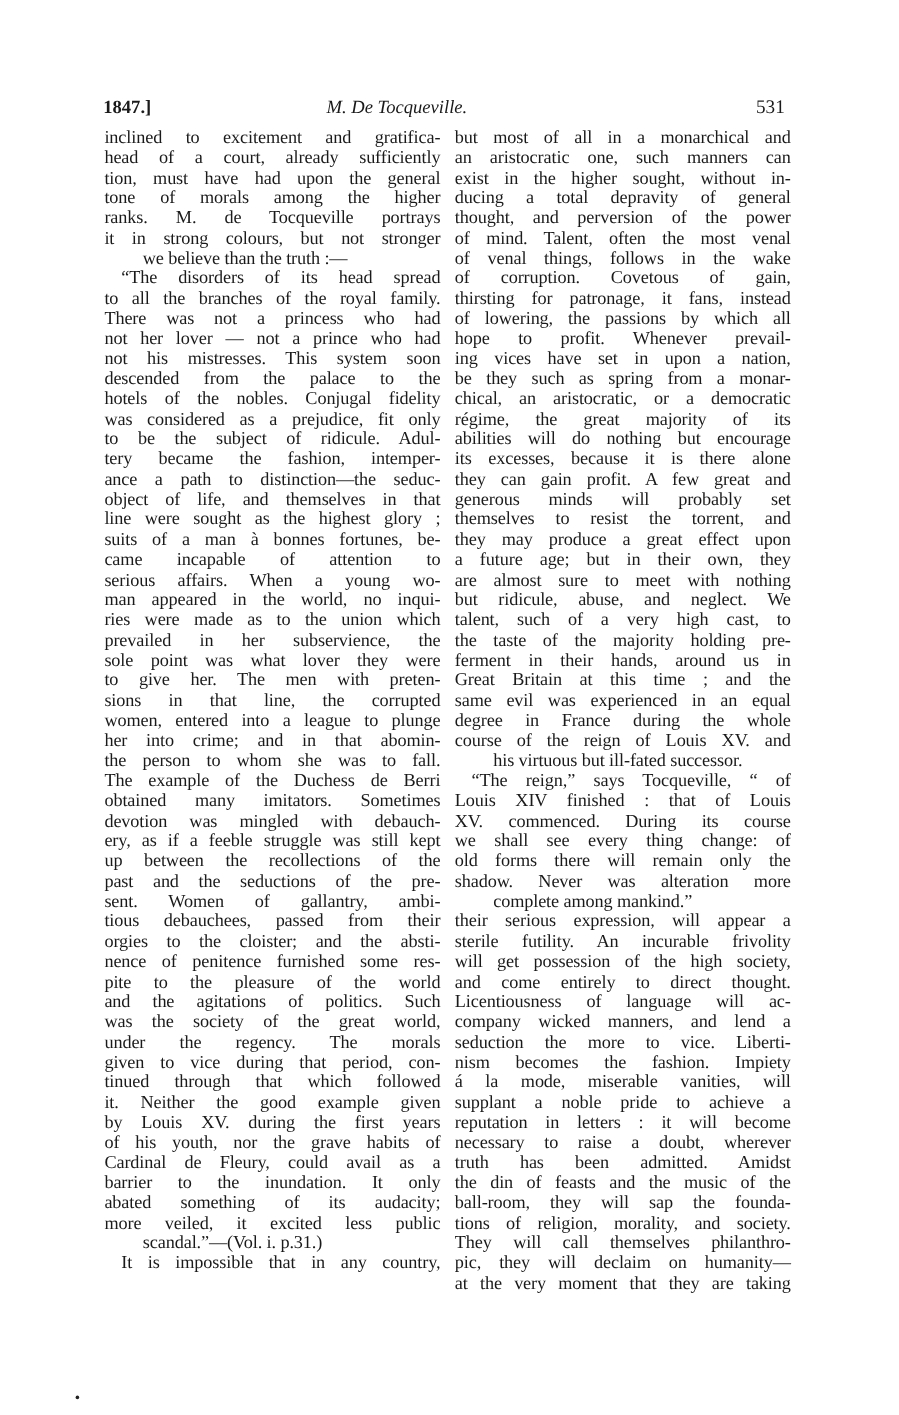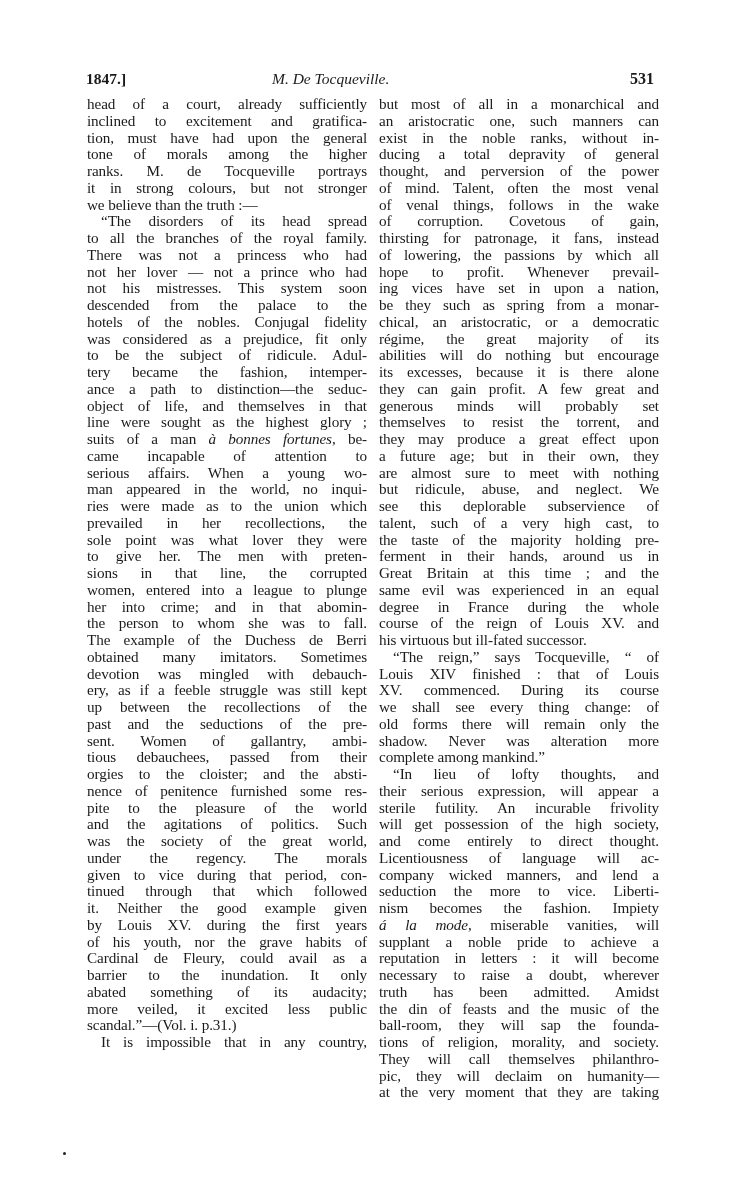--- a/index.html
+++ b/index.html
@@ -10,21 +10,21 @@
     body {
       width: 749px;
       height: 1179px;
       position: relative;
       overflow: hidden;
       font-family: "Liberation Serif", "DejaVu Serif", serif;
       color: #1a1a1a;
     }
     .page {
       position: absolute;
-      left: 0; top: 1px;
+      left: 0; top: 12px;
       width: 749px; height: 900px;
     }
     .running-head {
       position: absolute;
       top: 69px;
       left: 86px;
       width: 568px;
       height: 20px;
       font-size: 15.5px;
     }
@@ -34,21 +34,21 @@
       font-weight: bold;
     }
     .rh-center {
       position: absolute;
       left: 186px; top: 0;
       font-style: italic;
     }
     .rh-right {
       position: absolute;
       right: 0; top: 0;
-      font-weight: bold;
+      font-weight: normal;
       font-size: 16px;
     }
     .column {
       position: absolute;
       top: 95px;
       width: 280px;
     }
     .col-left { left: 87px; }
     .col-right { left: 379px; width: 280px; }
     .line {
@@ -57,46 +57,47 @@
       line-height: 16.75px;
       font-size: 15.2px;
       text-align: justify;
       text-align-last: justify;
       white-space: nowrap;
       overflow: visible;
       letter-spacing: -0.1px;
     }
     .line.last {
       text-align-last: left;
+      margin-left: 32px;
     }
     .line.indent {
       padding-left: 14px;
       font-family: Liberation Serif, serif;
     }
-    .line .it { font-style: italic; }
+    .line .it { }
     .stray-dot {
       position: absolute;
       width: 3px; height: 3px;
       background: #222;
       border-radius: 50%;
     }
   </style>
 </head>
 <body>
 
 <div class="page">
   <div class="running-head">
     <span class="rh-left">1847.]</span>
     <span class="rh-center">M. De Tocqueville.</span>
     <span class="rh-right">531</span>
   </div>
 
   <div class="column col-left" id="col-left">
+      <div class="line">inclined to excitement and gratifica-</div>
       <div class="line">head of a court, already sufficiently</div>
-      <div class="line">inclined to excitement and gratifica-</div>
       <div class="line">tion, must have had upon the general</div>
       <div class="line">tone of morals among the higher</div>
       <div class="line">ranks. M. de Tocqueville portrays</div>
       <div class="line">it in strong colours, but not stronger</div>
       <div class="line last">we believe than the truth :—</div>
       <div class="line indent">“The disorders of its head spread</div>
       <div class="line">to all the branches of the royal family.</div>
       <div class="line">There was not a princess who had</div>
       <div class="line">not her lover — not a prince who had</div>
       <div class="line">not his mistresses. This system soon</div>
@@ -106,21 +107,21 @@
       <div class="line">to be the subject of ridicule. Adul-</div>
       <div class="line">tery became the fashion, intemper-</div>
       <div class="line">ance a path to distinction—the seduc-</div>
       <div class="line">object of life, and themselves in that</div>
       <div class="line">line were sought as the highest glory ;</div>
       <div class="line"><span>suits of a man </span><span class="it">à bonnes fortunes</span><span>, be-</span></div>
       <div class="line">came incapable of attention to</div>
       <div class="line">serious affairs. When a young wo-</div>
       <div class="line">man appeared in the world, no inqui-</div>
       <div class="line">ries were made as to the union which</div>
-      <div class="line">prevailed in her recollections, the</div>
+      <div class="line">prevailed in her subservience, the</div>
       <div class="line">sole point was what lover they were</div>
       <div class="line">to give her. The men with preten-</div>
       <div class="line">sions in that line, the corrupted</div>
       <div class="line">women, entered into a league to plunge</div>
       <div class="line">her into crime; and in that abomin-</div>
       <div class="line">the person to whom she was to fall.</div>
       <div class="line">The example of the Duchess de Berri</div>
       <div class="line">obtained many imitators. Sometimes</div>
       <div class="line">devotion was mingled with debauch-</div>
       <div class="line">ery, as if a feeble struggle was still kept</div>
@@ -142,21 +143,21 @@
       <div class="line">Cardinal de Fleury, could avail as a</div>
       <div class="line">barrier to the inundation. It only</div>
       <div class="line">abated something of its audacity;</div>
       <div class="line">more veiled, it excited less public</div>
       <div class="line last">scandal.”—(Vol. i. p.31.)</div>
       <div class="line indent">It is impossible that in any country,</div>
     </div>
   <div class="column col-right" id="col-right">
       <div class="line">but most of all in a monarchical and</div>
       <div class="line">an aristocratic one, such manners can</div>
-      <div class="line">exist in the noble ranks, without in-</div>
+      <div class="line">exist in the higher sought, without in-</div>
       <div class="line">ducing a total depravity of general</div>
       <div class="line">thought, and perversion of the power</div>
       <div class="line">of mind. Talent, often the most venal</div>
       <div class="line">of venal things, follows in the wake</div>
       <div class="line">of corruption. Covetous of gain,</div>
       <div class="line">thirsting for patronage, it fans, instead</div>
       <div class="line">of lowering, the passions by which all</div>
       <div class="line">hope to profit. Whenever prevail-</div>
       <div class="line">ing vices have set in upon a nation,</div>
       <div class="line">be they such as spring from a monar-</div>
@@ -164,37 +165,35 @@
       <div class="line">régime, the great majority of its</div>
       <div class="line">abilities will do nothing but encourage</div>
       <div class="line">its excesses, because it is there alone</div>
       <div class="line">they can gain profit. A few great and</div>
       <div class="line">generous minds will probably set</div>
       <div class="line">themselves to resist the torrent, and</div>
       <div class="line">they may produce a great effect upon</div>
       <div class="line">a future age; but in their own, they</div>
       <div class="line">are almost sure to meet with nothing</div>
       <div class="line">but ridicule, abuse, and neglect. We</div>
-      <div class="line">see this deplorable subservience of</div>
       <div class="line">talent, such of a very high cast, to</div>
       <div class="line">the taste of the majority holding pre-</div>
       <div class="line">ferment in their hands, around us in</div>
       <div class="line">Great Britain at this time ; and the</div>
       <div class="line">same evil was experienced in an equal</div>
       <div class="line">degree in France during the whole</div>
       <div class="line">course of the reign of Louis XV. and</div>
       <div class="line last">his virtuous but ill-fated successor.</div>
       <div class="line indent">“The reign,” says Tocqueville, “ of</div>
       <div class="line">Louis XIV finished : that of Louis</div>
       <div class="line">XV. commenced. During its course</div>
       <div class="line">we shall see every thing change: of</div>
       <div class="line">old forms there will remain only the</div>
       <div class="line">shadow. Never was alteration more</div>
       <div class="line last">complete among mankind.”</div>
-      <div class="line indent">“In lieu of lofty thoughts, and</div>
       <div class="line">their serious expression, will appear a</div>
       <div class="line">sterile futility. An incurable frivolity</div>
       <div class="line">will get possession of the high society,</div>
       <div class="line">and come entirely to direct thought.</div>
       <div class="line">Licentiousness of language will ac-</div>
       <div class="line">company wicked manners, and lend a</div>
       <div class="line">seduction the more to vice. Liberti-</div>
       <div class="line">nism becomes the fashion. Impiety</div>
       <div class="line"><span></span><span class="it">á la mode</span><span>, miserable vanities, will</span></div>
       <div class="line">supplant a noble pride to achieve a</div>

